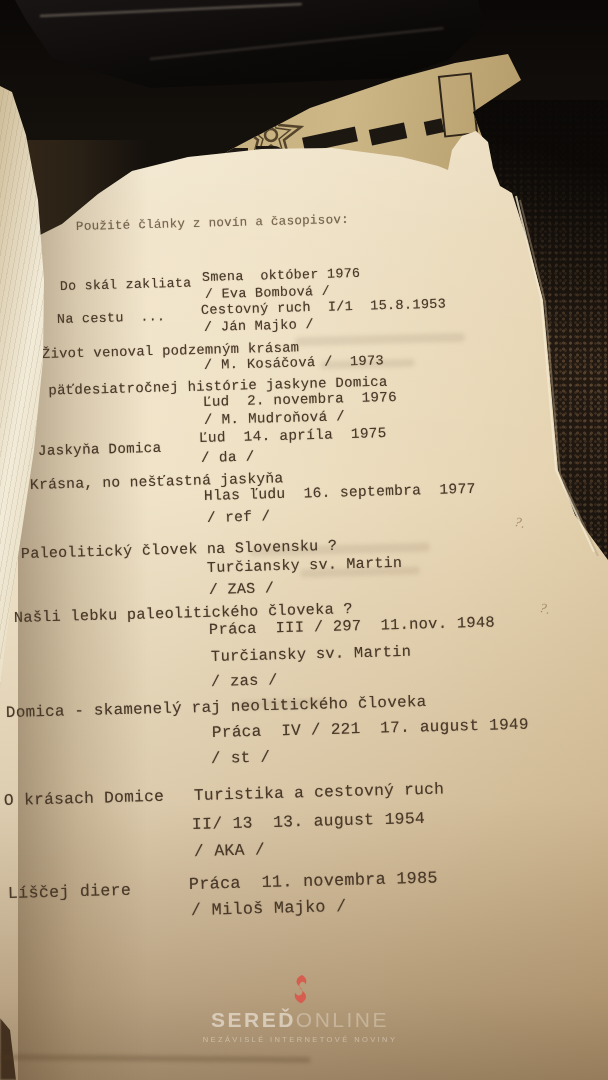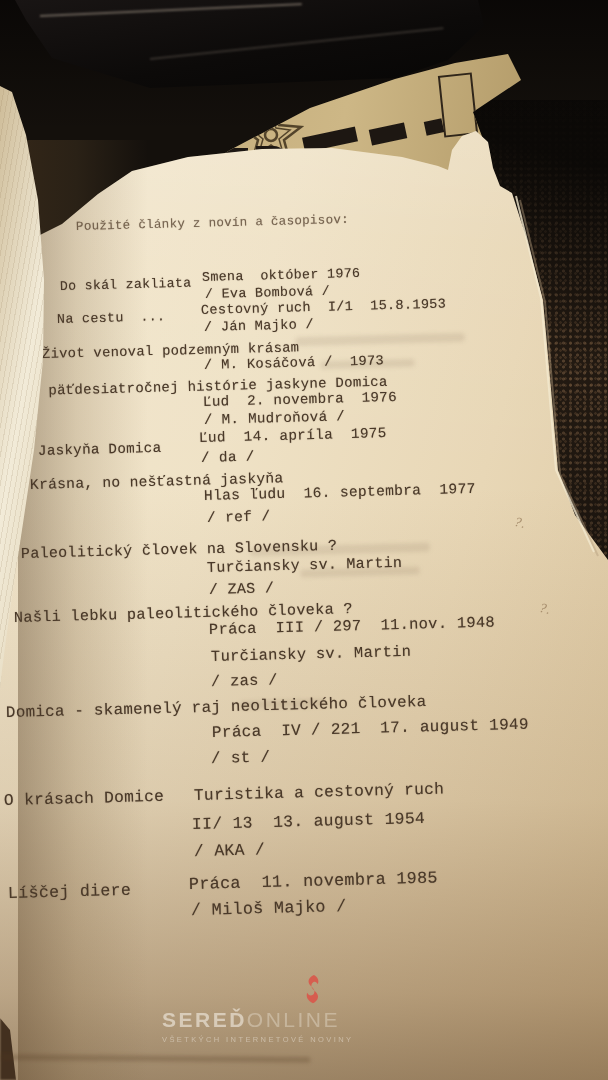--- a/index.html
+++ b/index.html
@@ -54,21 +54,21 @@
       letter-spacing:.3px;text-shadow:0 0 1px rgba(74,57,41,.5);}
   .tl.hd{color:#5d4936;opacity:.82;}
   .bleed{background:rgba(108,88,60,.13);filter:blur(2.2px);border-radius:4px;}
   .pencil{position:absolute;font-family:"DejaVu Serif",serif;font-style:italic;
       font-size:12px;color:#977c5c;opacity:.75;transform:rotate(12deg);}
   .bottom-wedge{left:0;top:1018px;width:18px;height:62px;
       clip-path:polygon(0 0,10px 12px,16px 62px,0 62px);background:#43301f;filter:blur(1px);}
   .bottom-edge{left:0;top:1056px;width:310px;height:5px;background:rgba(80,55,30,.32);
       filter:blur(2px);transform:rotate(.5deg);}
   
-  .wm{left:162px;top:974px;width:300px;text-align:left;}
+  .wm{left:150px;top:974px;width:300px;text-align:center;}
   .wm-logo{display:block;margin:0 auto 2px auto;}
   .wm-brand{font-size:21px;letter-spacing:2.5px;color:rgba(250,246,238,.55);}
   .wm-brand .bold{font-weight:800;}
   .wm-brand .light{font-weight:300;color:rgba(250,246,238,.33);}
   .wm-tag{margin-top:3px;font-size:7.5px;letter-spacing:2.4px;color:rgba(250,246,238,.42);}
 </style>
 </head>
 <body>
 
 <div class="abs carpet"></div>
@@ -178,14 +178,14 @@
 <div class="abs fore-lines" style="clip-path:polygon(0 6px,12px 12px,26px 55px,38px 120px,44px 200px,43px 280px,34px 370px,22px 450px,10px 530px,2px 590px,0 610px);"></div>
 
 <div class="abs bottom-wedge"></div>
 <div class="abs bottom-edge"></div>
 
 <div class="abs wm">
   <svg class="wm-logo" width="24" height="32" viewBox="0 0 24 34">
     <path d="M14 1 C8 4 7 8 10 12 C13 15 16 17 14 21 C12 24 8 23 7 20 C5 24 8 29 13 31 C19 28 20 23 16 19 C13 16 10 14 12 10 C14 7 17 8 18 11 C20 7 18 3 14 1 Z" fill="#d9574a" opacity=".9"></path>
   </svg>
   <div class="wm-brand"><span class="bold">SEREĎ</span><span class="light">ONLINE</span></div>
-  <div class="wm-tag">VŠETKÝCH INTERNETOVÉ NOVINY</div>
+  <div class="wm-tag">NEZÁVISLÉ INTERNETOVÉ NOVINY</div>
 </div>
 
 </body></html>

